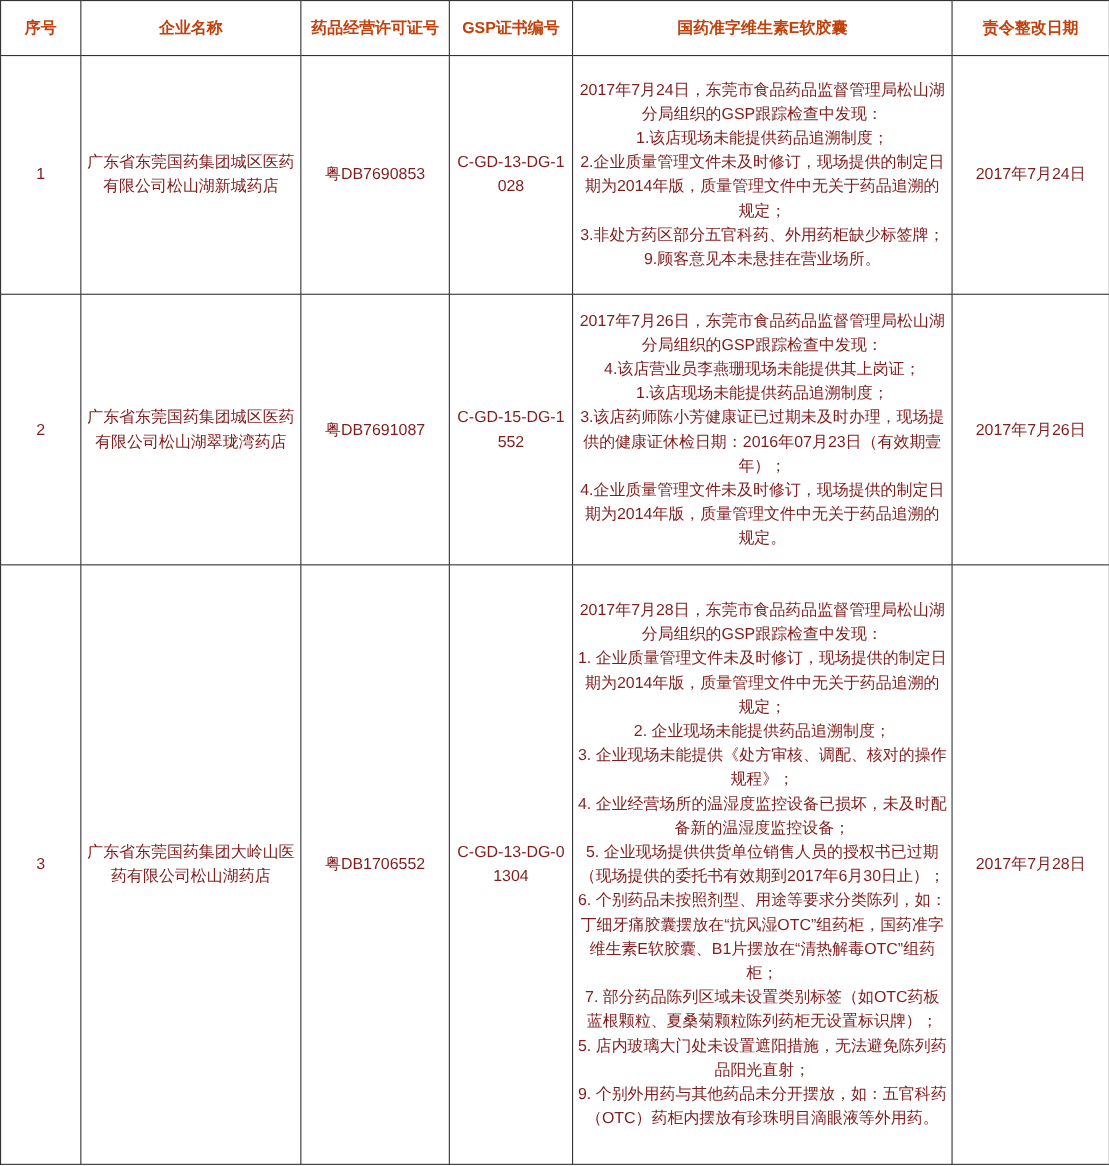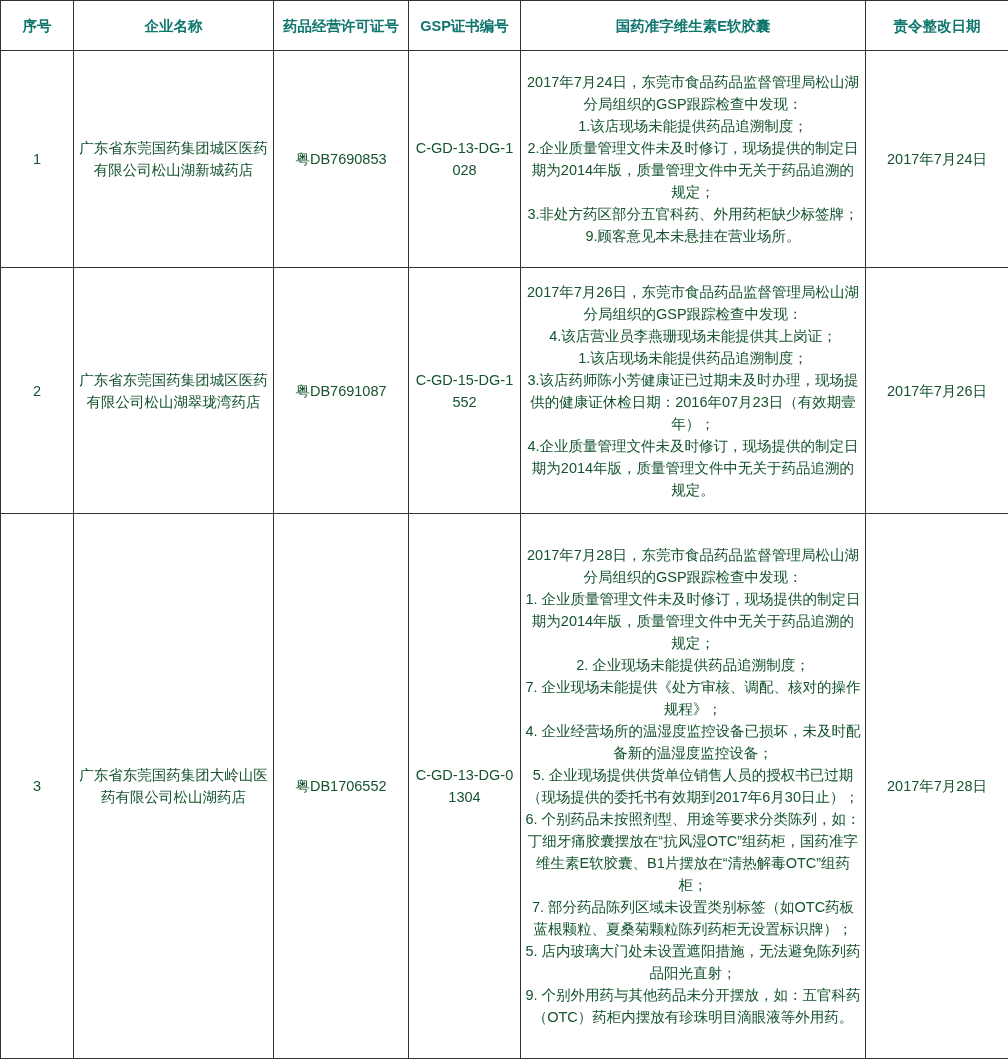--- a/index.html
+++ b/index.html
@@ -10,33 +10,33 @@
   }
   .gsp-table {
     border-collapse: collapse;
     table-layout: fixed;
     width: 1008px;
     background: #ffffff;
   }
   .gsp-table th,
   .gsp-table td {
     border: 1px solid #333333;
-    color: #14532d;
+    color: #7f1d1d;
     font-size: 14.5px;
     line-height: 22px;
     vertical-align: middle;
     text-align: center;
     padding: 2px 4px;
     box-sizing: border-box;
     word-break: break-all;
     overflow: hidden;
   }
   .gsp-table th {
     font-weight: bold;
-    color: #0f766e;
+    color: #c2410c;
     height: 50px;
     padding: 2px 3px;
   }
   .row-1 { height: 217px; }
   .row-2 { height: 246px; }
   .row-3 { height: 545px; }
   .facts-cell {
     text-align: left;
     padding: 9px 6px;
   }
@@ -102,21 +102,21 @@
     <tr class="row-3">
       <td>3</td>
       <td>广东省东莞国药集团大岭山医药有限公司松山湖药店</td>
       <td>粤DB1706552</td>
       <td>C-GD-13-DG-01304</td>
       <td class="facts-cell">
         <div>
             <div class="fact-line">2017年7月28日，东莞市食品药品监督管理局松山湖分局组织的GSP跟踪检查中发现：</div>
             <div class="fact-line">1. 企业质量管理文件未及时修订，现场提供的制定日期为2014年版，质量管理文件中无关于药品追溯的规定；</div>
             <div class="fact-line">2. 企业现场未能提供药品追溯制度；</div>
-            <div class="fact-line">7. 企业现场未能提供《处方审核、调配、核对的操作规程》；</div>
+            <div class="fact-line">3. 企业现场未能提供《处方审核、调配、核对的操作规程》；</div>
             <div class="fact-line">4. 企业经营场所的温湿度监控设备已损坏，未及时配备新的温湿度监控设备；</div>
             <div class="fact-line">5. 企业现场提供供货单位销售人员的授权书已过期（现场提供的委托书有效期到2017年6月30日止）；</div>
             <div class="fact-line">6. 个别药品未按照剂型、用途等要求分类陈列，如：丁细牙痛胶囊摆放在“抗风湿OTC”组药柜，国药准字维生素E软胶囊、B1片摆放在“清热解毒OTC”组药柜；</div>
             <div class="fact-line">7. 部分药品陈列区域未设置类别标签（如OTC药板蓝根颗粒、夏桑菊颗粒陈列药柜无设置标识牌）；</div>
             <div class="fact-line">5. 店内玻璃大门处未设置遮阳措施，无法避免陈列药品阳光直射；</div>
             <div class="fact-line">9. 个别外用药与其他药品未分开摆放，如：五官科药（OTC）药柜内摆放有珍珠明目滴眼液等外用药。</div>
           </div>
       </td>
       <td>2017年7月28日</td>
     </tr>

